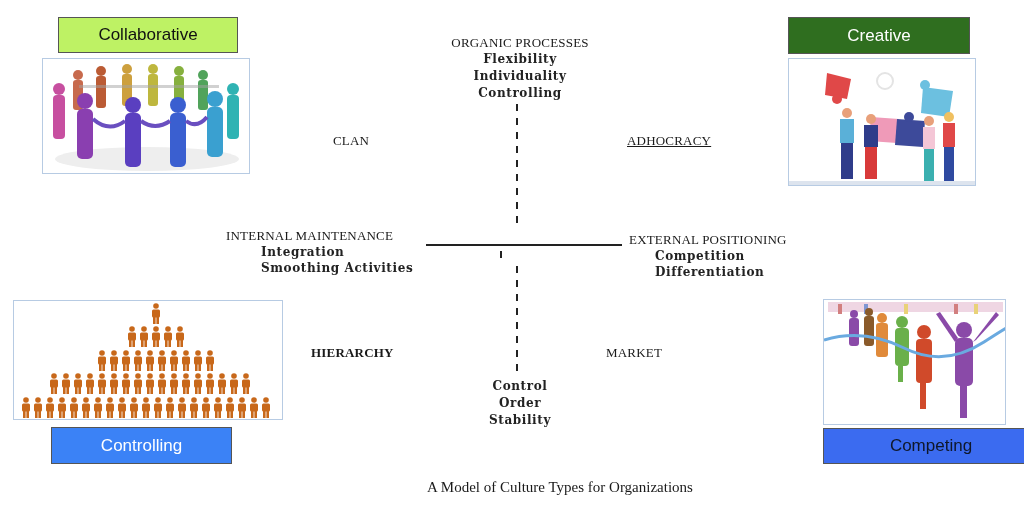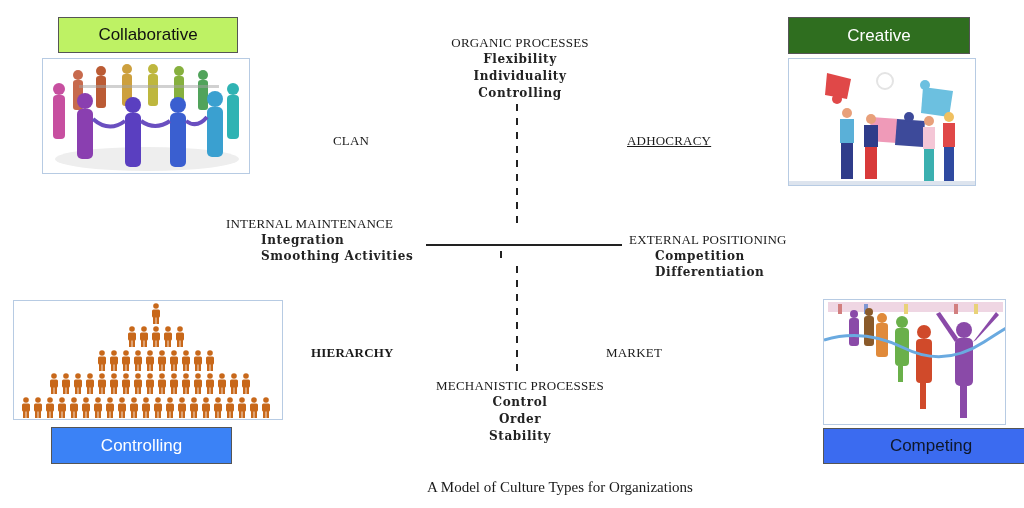--- a/index.html
+++ b/index.html
@@ -30,34 +30,33 @@
   <div class="vdash" style="left:500px; top:251px; height:10px;"></div>
   <div class="vdash" style="left:516px; top:266px; height:108px;"></div>
 
   <div class="hline" style="left:426px; top:244px; width:196px;"></div>
 
   <div class="abs serif-caps" style="left:333px; top:133px;">CLAN</div>
   <div class="abs serif-caps" style="left:627px; top:133px;text-decoration:underline;">ADHOCRACY</div>
   <div class="abs serif-caps" style="left:311px; top:345px;font-weight:bold;">HIERARCHY</div>
   <div class="abs serif-caps" style="left:606px; top:345px;text-align:right;">MARKET</div>
 
-  <div class="abs" style="left:226px; top:216px;">
+  <div class="abs" style="left:226px; top:228px;">
     <div class="serif-caps">INTERNAL MAINTENANCE</div>
     <div class="serif-sub" style="padding-left:35px; line-height:16px;">Integration</div>
     <div class="serif-sub" style="padding-left:35px; line-height:16px; font-weight:bold;">Smoothing Activities</div>
   </div>
 
   <div class="abs" style="left:629px; top:232px;">
     <div class="serif-caps">EXTERNAL POSITIONING</div>
     <div class="serif-sub" style="padding-left:26px; line-height:16px;">Competition</div>
     <div class="serif-sub" style="padding-left:26px; line-height:16px;">Differentiation</div>
   </div>
 
   <div class="abs center" style="left:410px; top:378px; width:220px;">
-    <div class="serif-caps">MECHANISTIC PROCESSES</div>
     <div class="serif-sub" style="line-height:17px;">Control</div>
     <div class="serif-sub" style="line-height:17px;">Order</div>
     <div class="serif-sub" style="line-height:17px;">Stability</div>
   </div>
 
   <div class="abs caption center" style="left:330px; top:479px; width:460px;">A Model of Culture Types for Organizations</div>
 </div>
 
 <div>
   <div class="label-box" style="left:58px; top:17px; width:180px; height:36px; line-height:34px; background:#bef264; color:#111;">Collaborative</div>

